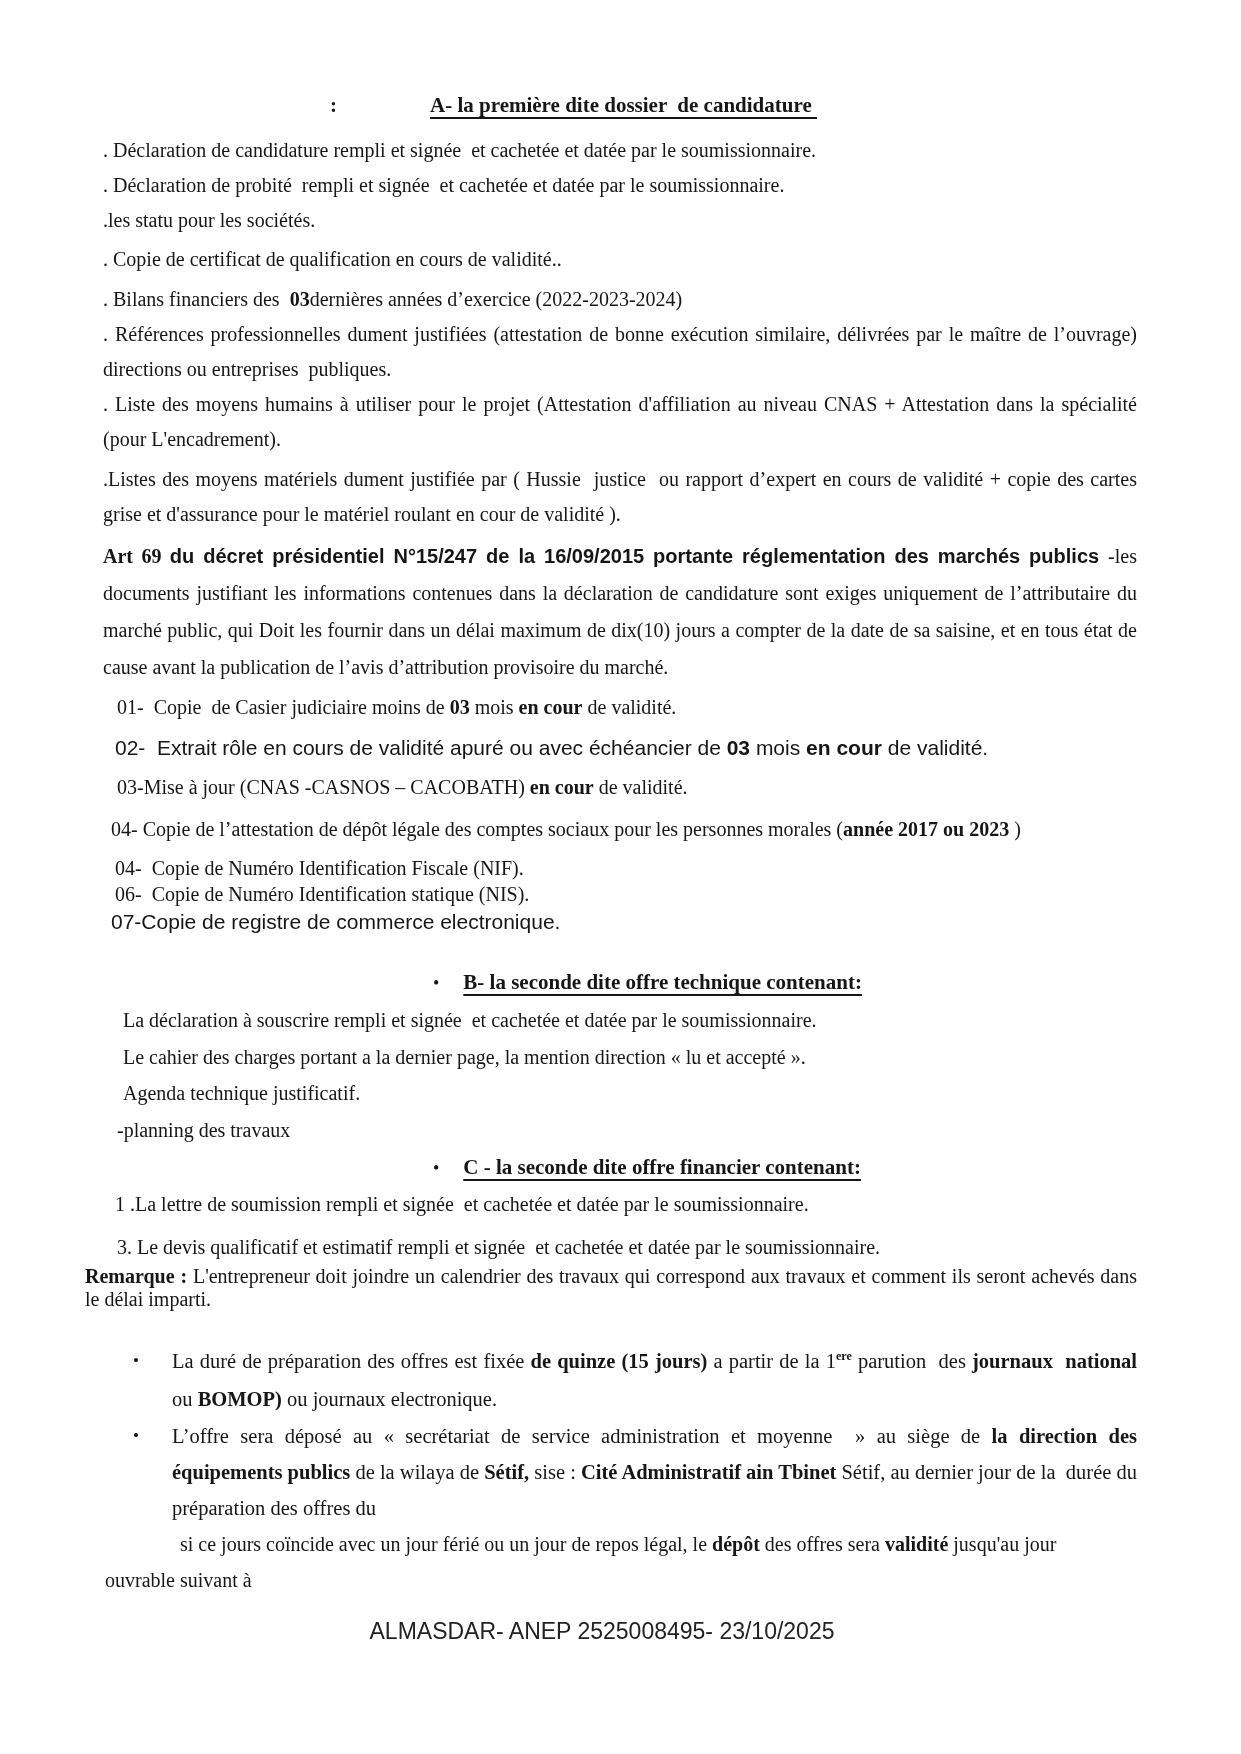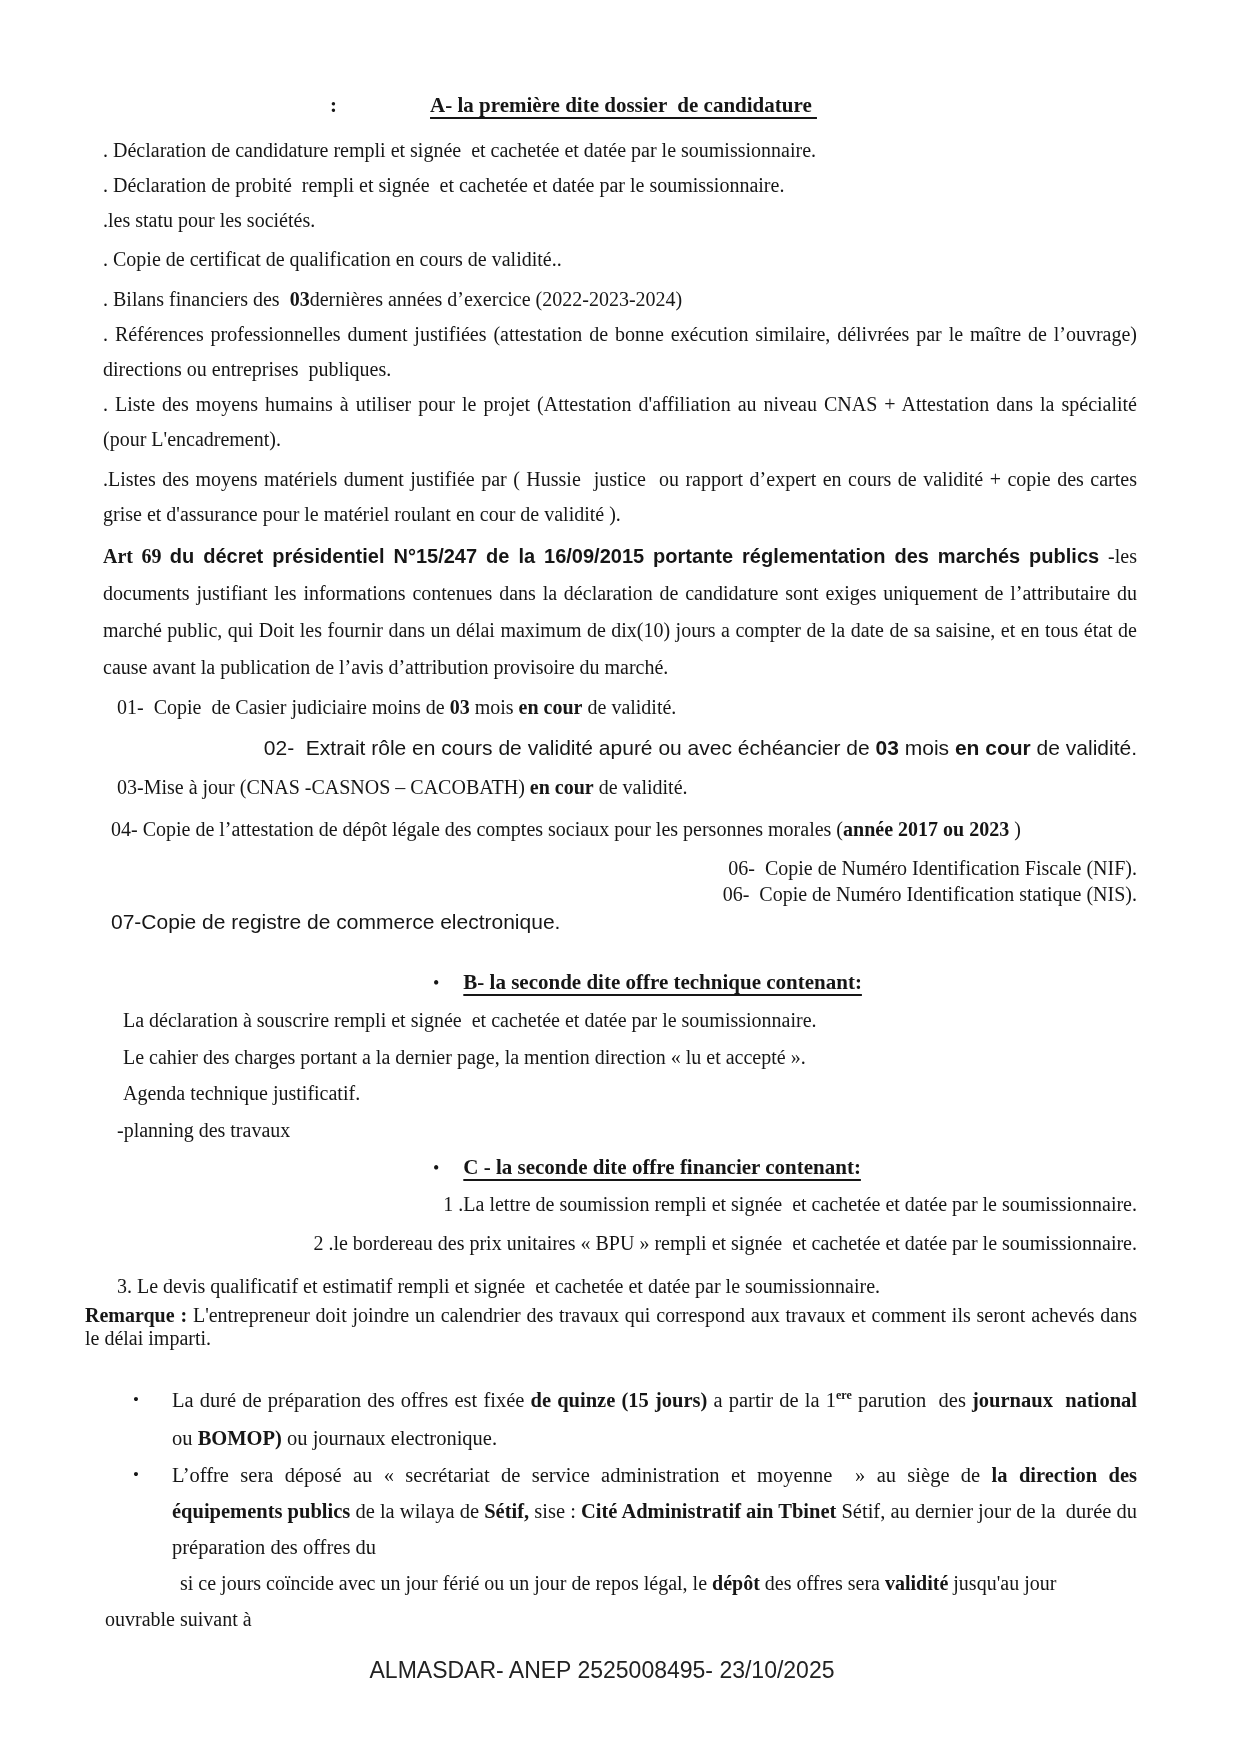--- a/index.html
+++ b/index.html
@@ -48,21 +48,21 @@
     left: 227px;
     top: 0;
     font-weight: bold;
   }
   .head-bc {
     padding-left: 330px;
     font-size: 21px;
   }
   .head-bc .bullet { margin-right: 24px; font-size: 18px; }
   
-  .ind-12 { padding-left: 12px; text-align: right; }
+  .ind-12 { padding-left: 12px; }
   .ind-14 { padding-left: 14px; }
   .ind-8  { padding-left: 8px; }
   .ind-20 { padding-left: 20px; }
   .n02 { font-size: 21px; }
   .n07 { font-size: 21px; line-height: 30px; }
   .tight { line-height: 26px; }
   .art69 { line-height: 37px; }
   .remark { line-height: 23px; margin-left: -18px; }
   
   .bullet-item {
@@ -105,33 +105,32 @@
   <p class="just">. Références professionnelles dument justifiées (attestation de bonne exécution similaire, délivrées par le maître de l’ouvrage) directions ou entreprises  publiques.</p>
   <p class="just">. Liste des moyens humains à utiliser pour le projet (Attestation d'affiliation au niveau CNAS + Attestation dans la spécialité (pour L'encadrement).</p>
   <p class="just" style="margin-top:5px">.Listes des moyens matériels dument justifiée par ( Hussie  justice  ou rapport d’expert en cours de validité + copie des cartes grise et d'assurance pour le matériel roulant en cour de validité ).</p>
 
   <p class="just art69" style="margin-top:6px"><span style="font-weight: bold;">Art 69 </span><span class="sans" style="font-weight: bold;">du décret présidentiel N°15/247 de la 16/09/2015 portante réglementation des marchés publics </span>-les documents justifiant les informations contenues dans la déclaration de candidature sont exiges uniquement de l’attributaire du marché public, qui Doit les fournir dans un délai maximum de dix(10) jours a compter de la date de sa saisine, et en tous état de cause avant la publication de l’avis d’attribution provisoire du marché.</p>
 
   <p class="ind-14" style="margin-top:4px">01-  Copie  de Casier judiciaire moins de <span style="font-weight: bold;">03</span> mois <span style="font-weight: bold;">en cour</span> de validité.</p>
   <p class="ind-12 sans n02" style="margin-top:5px">02-  Extrait rôle en cours de validité apuré ou avec échéancier de <span style="font-weight: bold;">03</span> mois <span style="font-weight: bold;">en cour</span> de validité.</p>
   <p class="ind-14" style="margin-top:5px">03-Mise à jour (CNAS -CASNOS – CACOBATH) <span style="font-weight: bold;">en cour</span> de validité.</p>
   <p class="ind-8" style="margin-top:7px">04- Copie de l’attestation de dépôt légale des comptes sociaux pour les personnes morales (<span style="font-weight: bold;">année 2017 ou 2023</span> )</p>
-  <p class="ind-12 tight" style="margin-top:8px">06-  Copie de Numéro Identification Fiscale (NIF).</p>
+  <p class="ind-12 tight" style="margin-top:8px">04-  Copie de Numéro Identification Fiscale (NIF).</p>
   <p class="ind-12 tight">06-  Copie de Numéro Identification statique (NIS).</p>
   <p class="ind-8 sans n07">07-Copie de registre de commerce electronique.</p>
 
   <p class="head-bc" style="margin-top:28px"><span class="bullet">•</span><span><span class="uline" style="font-weight: bold;">B- la seconde dite offre technique contenant:</span></span></p>
   <p class="ind-20" style="margin-top:2px">La déclaration à souscrire rempli et signée  et cachetée et datée par le soumissionnaire.</p>
   <p class="ind-20" style="margin-top:2px">Le cahier des charges portant a la dernier page, la mention direction « lu et accepté ».</p>
   <p class="ind-20" style="margin-top:1px">Agenda technique justificatif.</p>
   <p class="ind-14" style="margin-top:2px">-planning des travaux</p>
 
   <p class="head-bc" style="margin-top:2px"><span class="bullet">•</span><span><span class="uline" style="font-weight: bold;">C - la seconde dite offre financier contenant:</span></span></p>
   <p class="ind-12" style="margin-top:1px">1 .La lettre de soumission rempli et signée  et cachetée et datée par le soumissionnaire.</p>
-  <p class="ind-12" style="margin-top:4px">2 .le bordereau des prix unitaires « BPU » rempli et signée  et cachetée et datée par le soumissionnaire.</p>
   <p class="ind-14" style="margin-top:8px">3. Le devis qualificatif et estimatif rempli et signée  et cachetée et datée par le soumissionnaire.</p>
 
   <p class="remark just"><span style="font-weight: bold;">Remarque :</span> L'entrepreneur doit joindre un calendrier des travaux qui correspond aux travaux et comment ils seront achevés dans le délai imparti.</p>
 
   <p class="bullet-item just" style="margin-top:31px"><span class="bullet">•</span><span>La duré de préparation des offres est fixée <span style="font-weight: bold;">de quinze (15 jours)</span> a partir de la 1<sup style="font-weight: bold;">ere</sup> parution  des <span style="font-weight: bold;">journaux  national</span> ou <span style="font-weight: bold;">BOMOP)</span> ou journaux electronique.</span></p>
 
   <p class="bullet-item just b2line"><span class="bullet">•</span><span>L’offre sera déposé au « secrétariat de service administration et moyenne  » au siège de <span style="font-weight: bold;">la direction des équipements publics</span> de la wilaya de <span style="font-weight: bold;">Sétif,</span> sise : <span style="font-weight: bold;">Cité Administratif ain Tbinet</span> Sétif, au dernier jour de la  durée du préparation des offres du</span></p>
 
   <p class="sub-holiday">si ce jours coïncide avec un jour férié ou un jour de repos légal, le <span style="font-weight: bold;">dépôt</span> des offres sera <span style="font-weight: bold;">validité</span> jusqu'au jour</p>
   <p class="sub-ouvrable">ouvrable suivant à</p>

